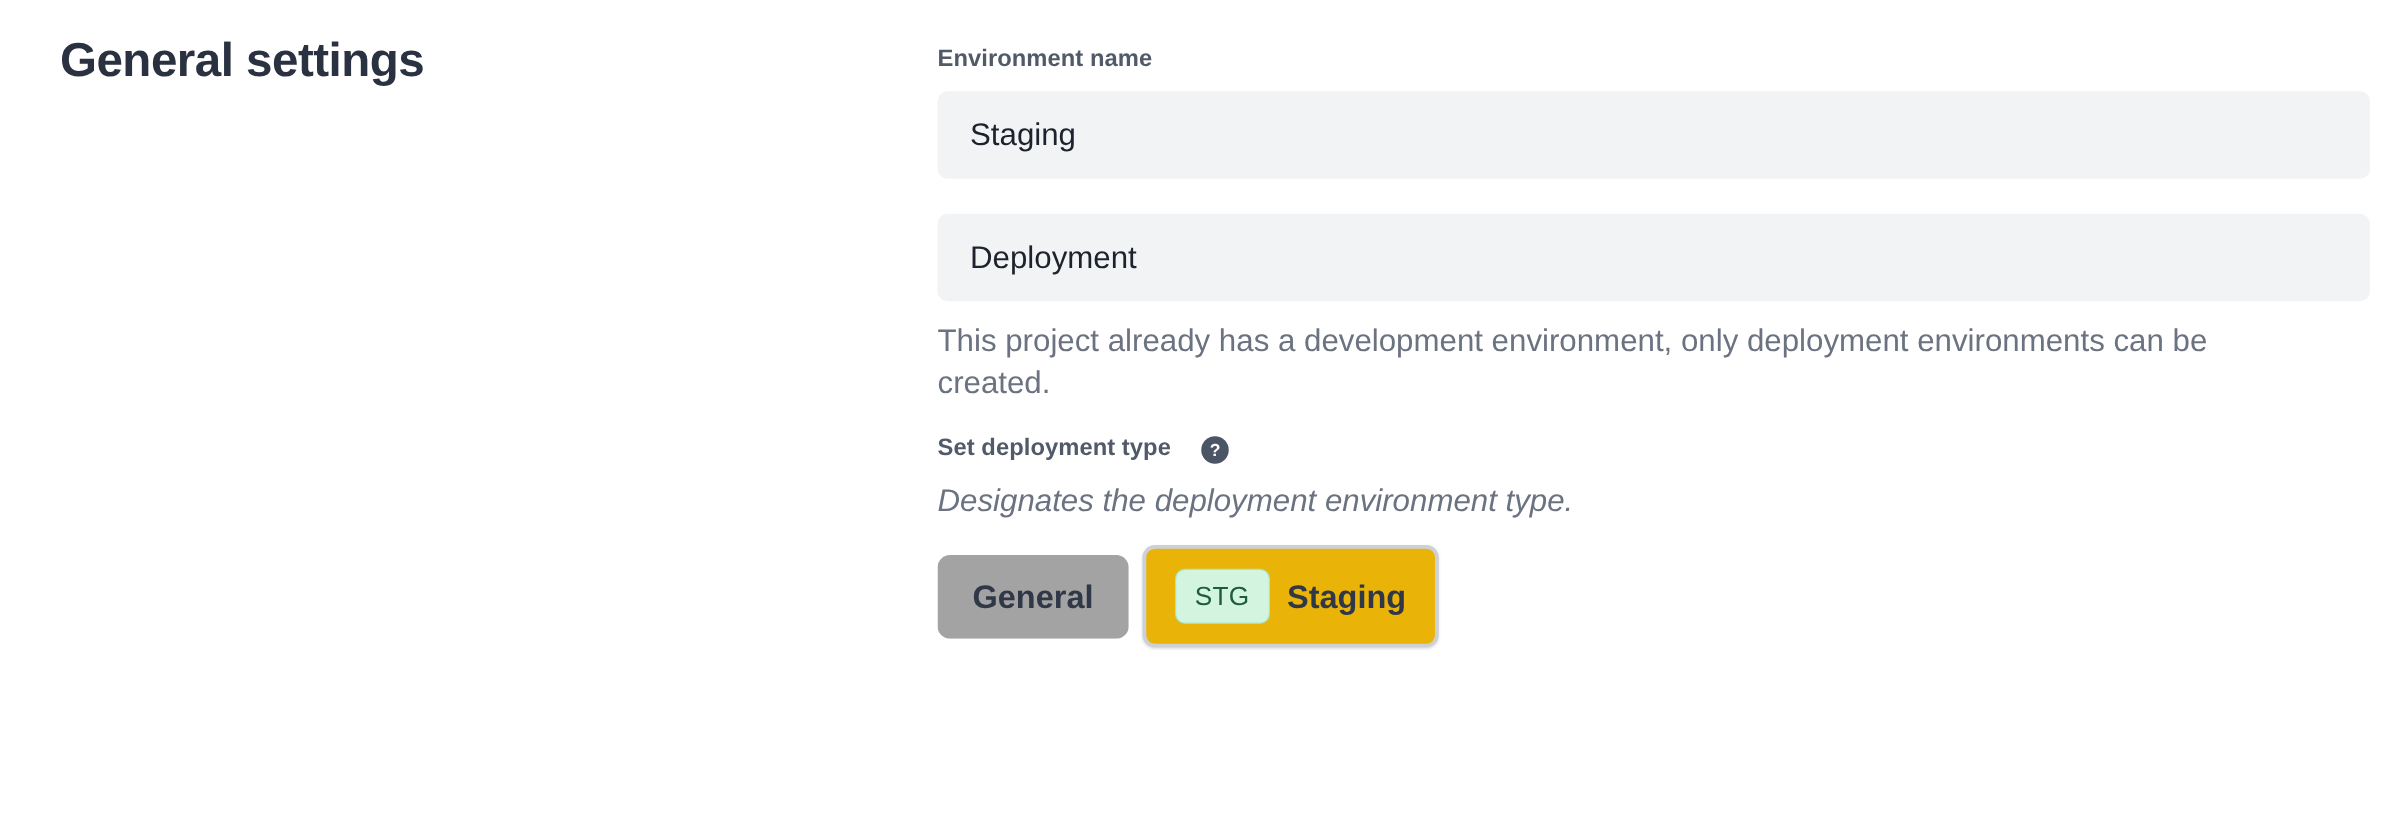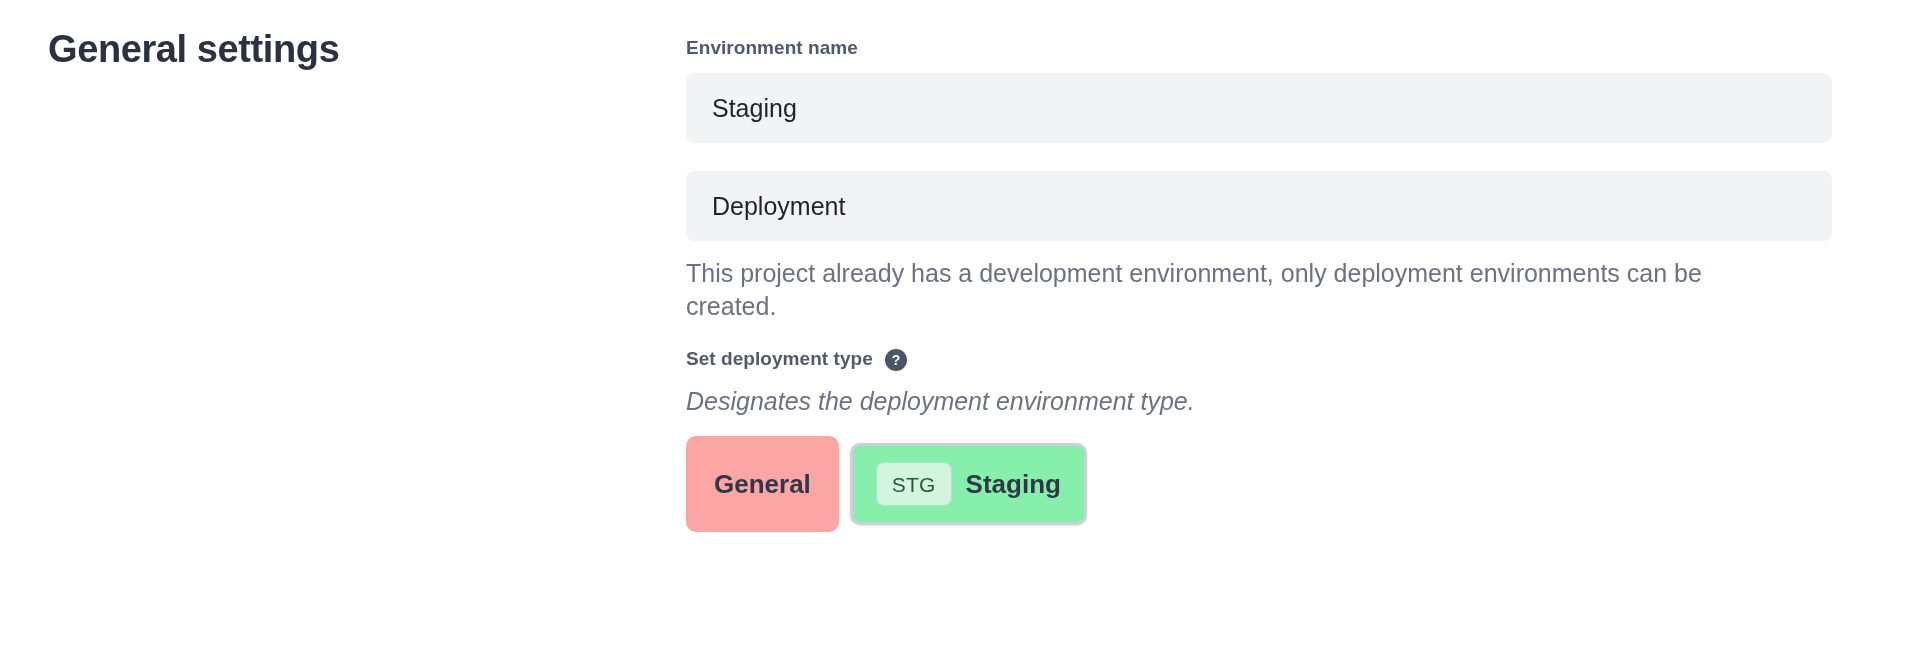--- a/index.html
+++ b/index.html
@@ -29,21 +29,21 @@
     font-weight: 700;
     color: #2a3140;
     letter-spacing: -0.4px;
     line-height: 1.25;
     white-space: nowrap;
   }
 
   
   .form-col {
     position: absolute;
-    left: 686px;
+    left: 750px;
     top: 36px;
     width: 1146px;
   }
 
   .field { margin-bottom: 0; }
 
   .field-label {
     display: block;
     font-size: 19px;
     font-weight: 700;
@@ -78,21 +78,21 @@
     max-width: 1110px;
     font-weight: 400;
   }
 
   
   .deploy-block { margin-top: 24px; }
 
   .deploy-label-row {
     display: flex;
     align-items: center;
-    gap: 12px;
+    gap: 24px;
   }
 
   .deploy-label {
     font-size: 19px;
     font-weight: 700;
     color: #515a69;
     line-height: 1.3;
     letter-spacing: 0.05px;
   }
 
@@ -122,32 +122,32 @@
     display: flex;
     align-items: center;
     gap: 11px;
     margin-top: 18px;
   }
 
   .option-card {
     display: flex;
     align-items: center;
     gap: 14px;
-    background: #fca5a5;
+    background: #a3a3a3;
     border: 2px solid transparent;
     border-radius: 10px;
-    height: 96px;
+    height: 67px;
     padding: 0 26px;
     cursor: pointer;
     user-select: none;
   }
 
   .option-card.selected {
     border: 3px solid #ccd1d8;
-    background: #86efac;
+    background: #eab308;
     height: 82px;
     padding: 0 23px;
     box-shadow: 0 1px 2px rgba(60,70,90,0.16);
   }
 
   .option-text {
     font-size: 26px;
     font-weight: 700;
     color: #303848;
     line-height: 1;

